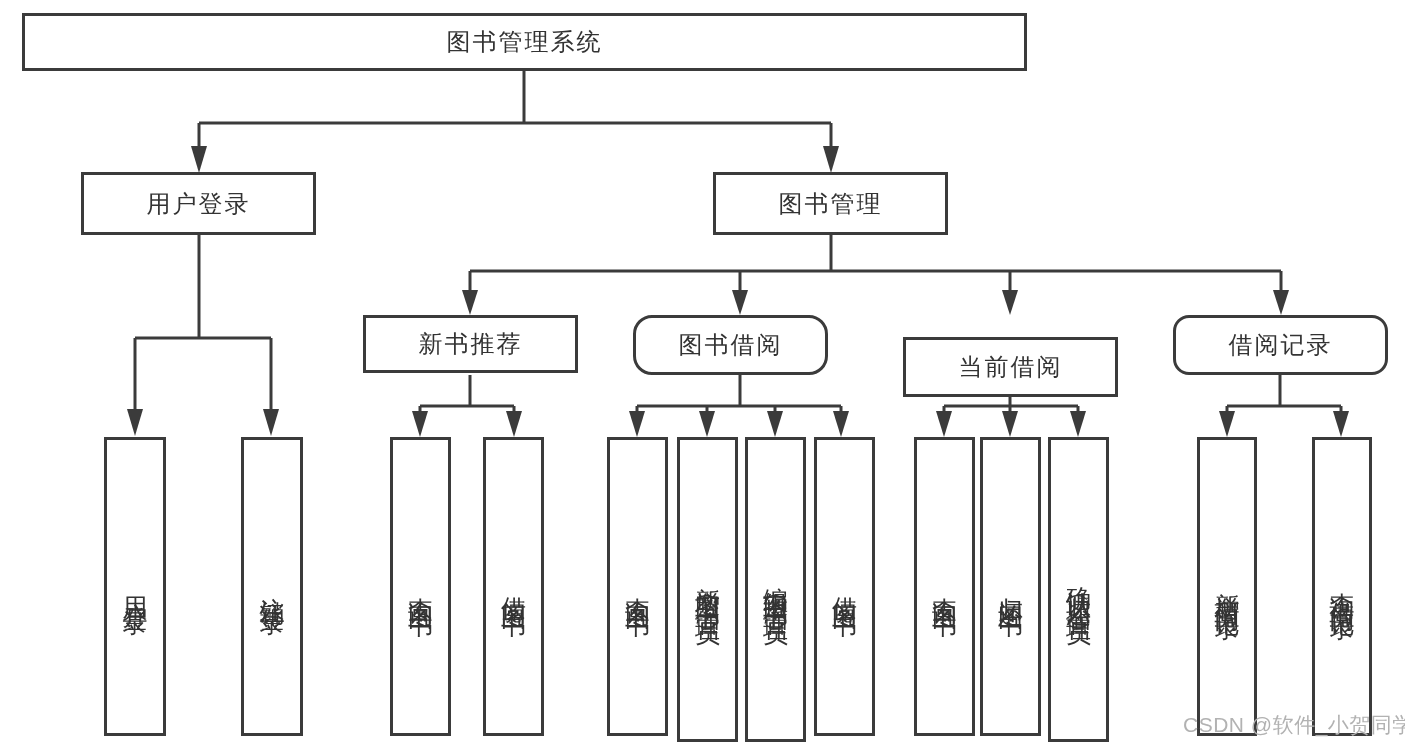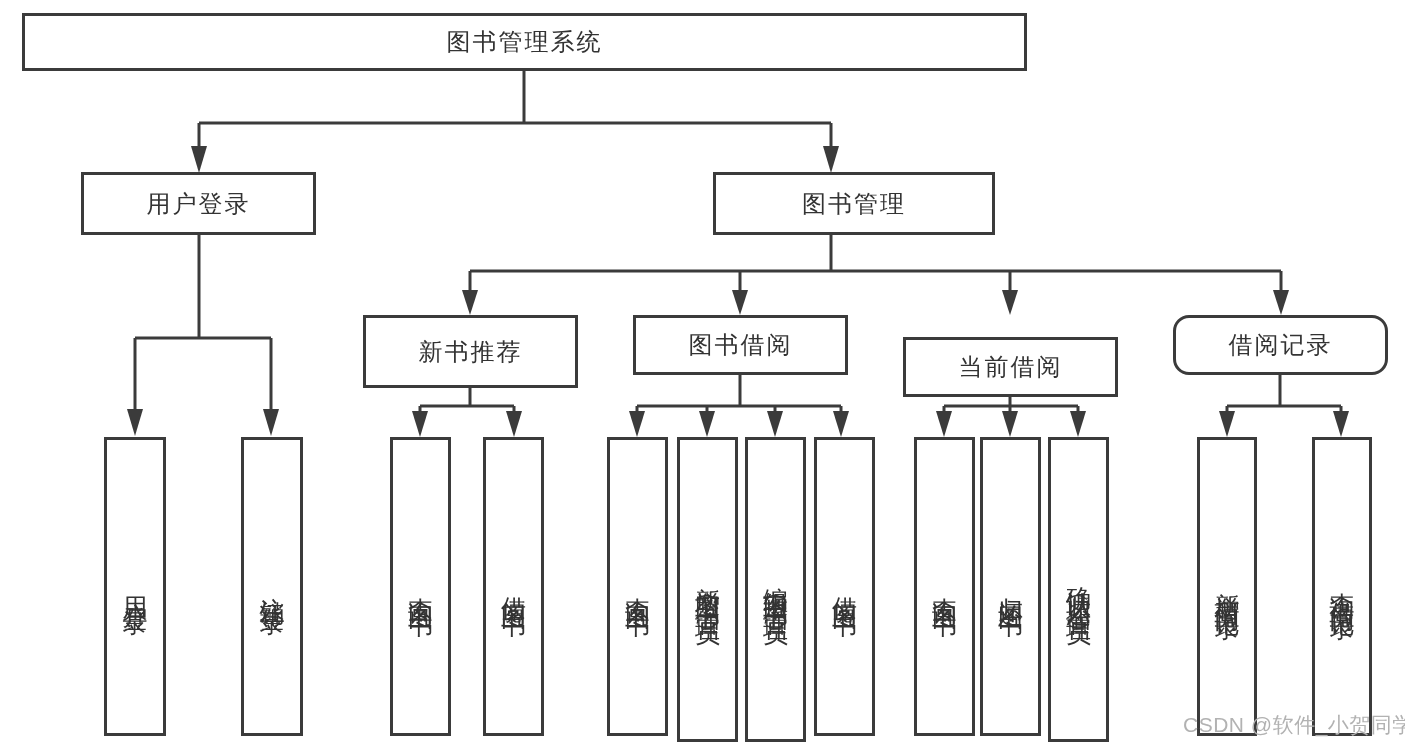--- a/index.html
+++ b/index.html
@@ -134,24 +134,24 @@
       <path d="M1227 406 V412"></path>
       <polygon points="1219,411 1235,411 1227,437"></polygon>
       <path d="M1341 406 V412"></path>
       <polygon points="1333,411 1349,411 1341,437"></polygon>
     </g>
   </svg>
 
   <div class="box hbox" style="left:22px; top:13px; width:1005px; height:58px;">图书管理系统</div>
 
   <div class="box hbox" style="left:81px; top:172px; width:235px; height:63px;">用户登录</div>
-  <div class="box hbox" style="left:713px; top:172px; width:282px; height:63px;">图书管理</div>
+  <div class="box hbox" style="left:713px; top:172px; width:235px; height:63px;">图书管理</div>
 
-  <div class="box hbox" style="left:363px; top:315px; width:215px; height:73px;">新书推荐</div>
-  <div class="box hbox" style="left:633px; top:315px; width:215px; height:60px;">图书借阅</div>
+  <div class="box hbox" style="left:363px; top:315px; width:215px; height:58px;">新书推荐</div>
+  <div class="box hbox" style="left:633px; top:315px; width:195px; height:60px;border-radius:19px;">图书借阅</div>
   <div class="box hbox" style="left:903px; top:315px; width:215px; height:60px;margin-top:22px;">当前借阅</div>
   <div class="box hbox" style="left:1173px; top:315px; width:215px; height:60px;border-radius:16px;">借阅记录</div>
 
   <div class="box vbox" style="left:104px; top:437px; width:62px; height:299px;">
     <span>用户登录</span>
   </div>
   <div class="box vbox" style="left:241px; top:437px; width:62px; height:299px;">
     <span>注销登录</span>
   </div>
 

